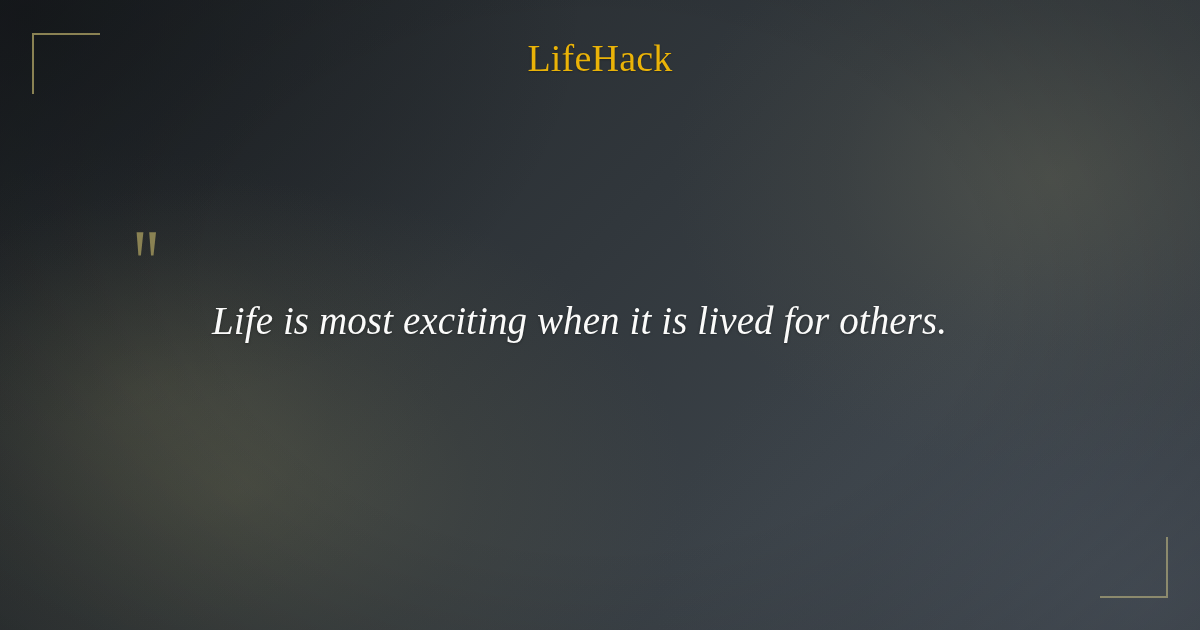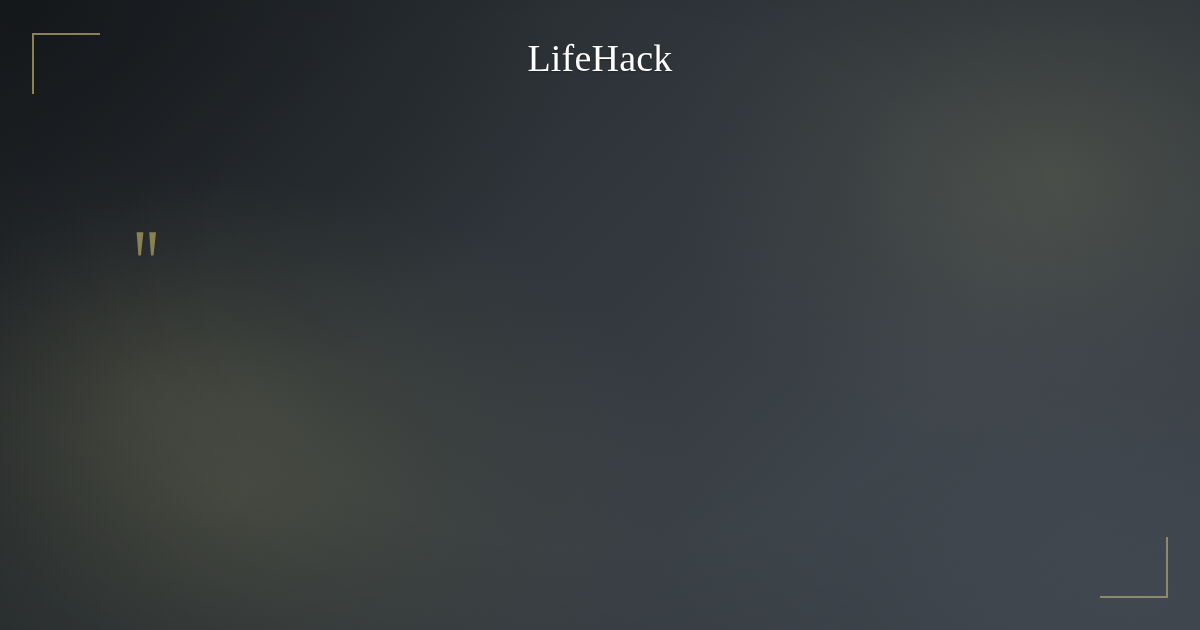--- a/index.html
+++ b/index.html
@@ -88,21 +88,21 @@
 
   
   .logo {
     position:absolute;
     left:0; right:0; top:38px;
     text-align:center;
     font-family:"Liberation Serif", "DejaVu Serif", serif;
     font-size:38px;
     font-weight:400;
     letter-spacing:0.2px;
-    color:#ffffff;
+    color:#eab308;
     line-height:1.1;
     text-shadow:0 1px 2px rgba(0,0,0,0.30);
   }
 
   
   .quote-mark {
     position:absolute;
     left:133px; top:231px;
     width:36px; height:36px;
   }
@@ -142,14 +142,15 @@
 
   <div class="logo">LifeHack</div>
 
   <div class="quote-mark">
     <svg width="36" height="36" viewBox="0 0 36 36" aria-hidden="true">
       <path d="M3.6 1.2 L10.4 1.2 L7.9 24.6 L5.4 24.6 Z" fill="#8a8253"></path>
       <path d="M16.2 1.2 L23.0 1.2 L20.5 24.6 L18.0 24.6 Z" fill="#8a8253"></path>
     </svg>
   </div>
 
+  <div class="quote-text">Life is most exciting when it is lived for others.</div>
 
 </div>
 
 </body></html>

